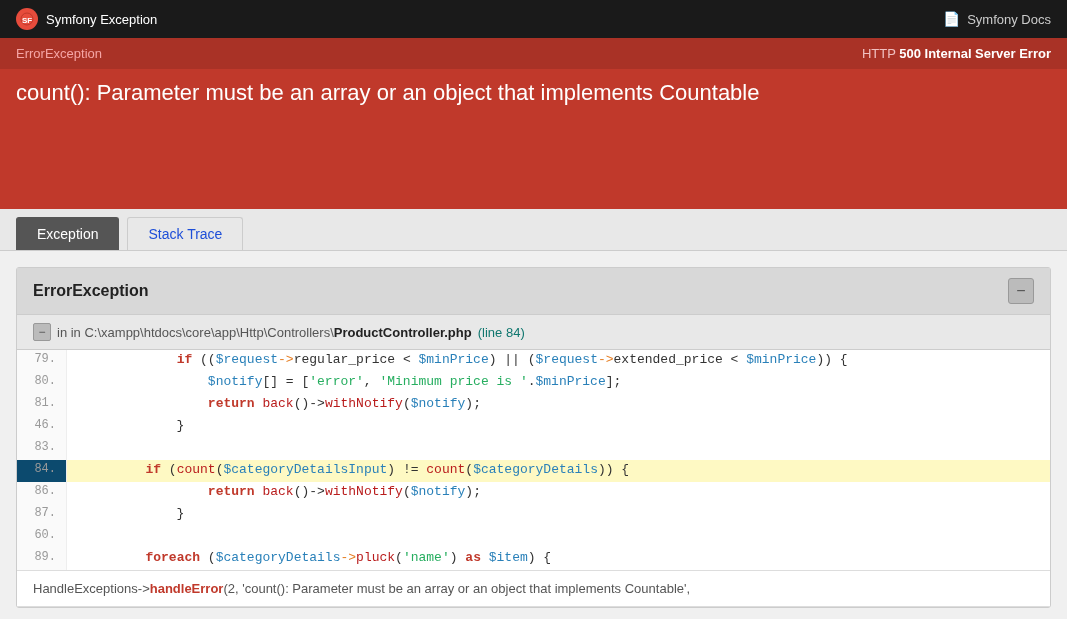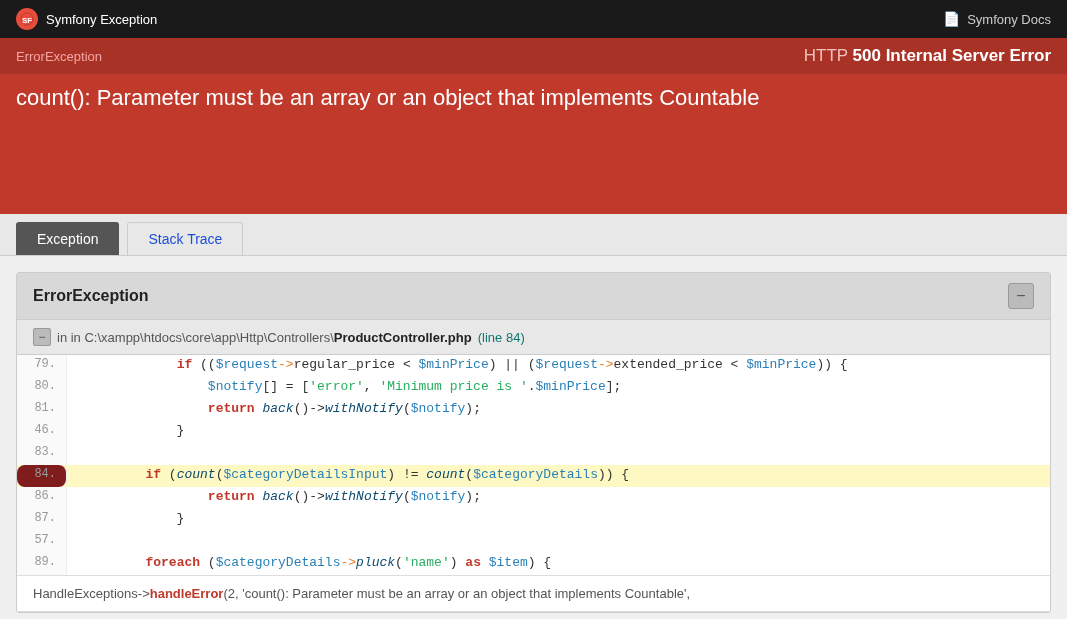--- a/index.html
+++ b/index.html
@@ -77,21 +77,21 @@
       display: flex;
       justify-content: space-between;
       align-items: center;
     }
     .meta-exception-label {
       color: #f5a5a5;
       font-size: 13px;
     }
     .meta-http-status {
       color: #f0c0c0;
-      font-size: 17px;
+      font-size: 13px;
     }
     .meta-http-status span {
       color: #fff;
       font-weight: bold;
     }
 
     
     .tabs-bar {
       background: #e8e8e8;
       border-bottom: 1px solid #ccc;
@@ -214,33 +214,32 @@
       min-width: 50px;
       padding: 2px 10px;
       color: #999;
       text-align: right;
       border-right: 1px solid #eee;
       user-select: none;
       font-size: 12px;
       background: #fafafa;
     }
     .code-line.highlighted .line-number {
-      background: #7f1d1d;
-      border-radius: 8px;
+      background: #0c4a6e;
     }
     .line-content {
       padding: 2px 16px;
       white-space: pre;
       color: #333;
       flex: 1;
     }
 
     
     .kw { color: #c0392b; font-weight: bold; } 
-    .fn { color: #0c4a6e; font-style: italic; } 
+    .fn { color: #b91c1c; } 
     .var { color: #2980b9; } 
     .str { color: #27ae60; } 
     .plain { color: #333; }
     .arrow { color: #e67e22; } 
 
     
     .handle-error-bar {
       background: #fff;
       border-top: 1px solid #ddd;
       padding: 10px 16px;
@@ -345,21 +344,21 @@
         <span class="line-number">86.</span>
         <span class="line-content"><span class="plain">                </span><span class="kw">return</span><span class="plain"> </span><span class="fn">back</span><span class="plain">()-&gt;</span><span class="fn">withNotify</span><span class="plain">(</span><span class="var">$notify</span><span class="plain">);</span></span>
       </div>
 
       <div class="code-line">
         <span class="line-number">87.</span>
         <span class="line-content"><span class="plain">            }</span></span>
       </div>
 
       <div class="code-line">
-        <span class="line-number">57.</span>
+        <span class="line-number">60.</span>
         <span class="line-content"> </span>
       </div>
 
       <div class="code-line">
         <span class="line-number">89.</span>
         <span class="line-content"><span class="plain">        </span><span class="kw">foreach</span><span class="plain"> (</span><span class="var">$categoryDetails</span><span class="arrow">-&gt;</span><span class="fn">pluck</span><span class="plain">(</span><span class="str">'name'</span><span class="plain">) </span><span class="kw">as</span><span class="plain"> </span><span class="var">$item</span><span class="plain">) {</span></span>
       </div>
     </div>
 
     <div class="handle-error-bar">

